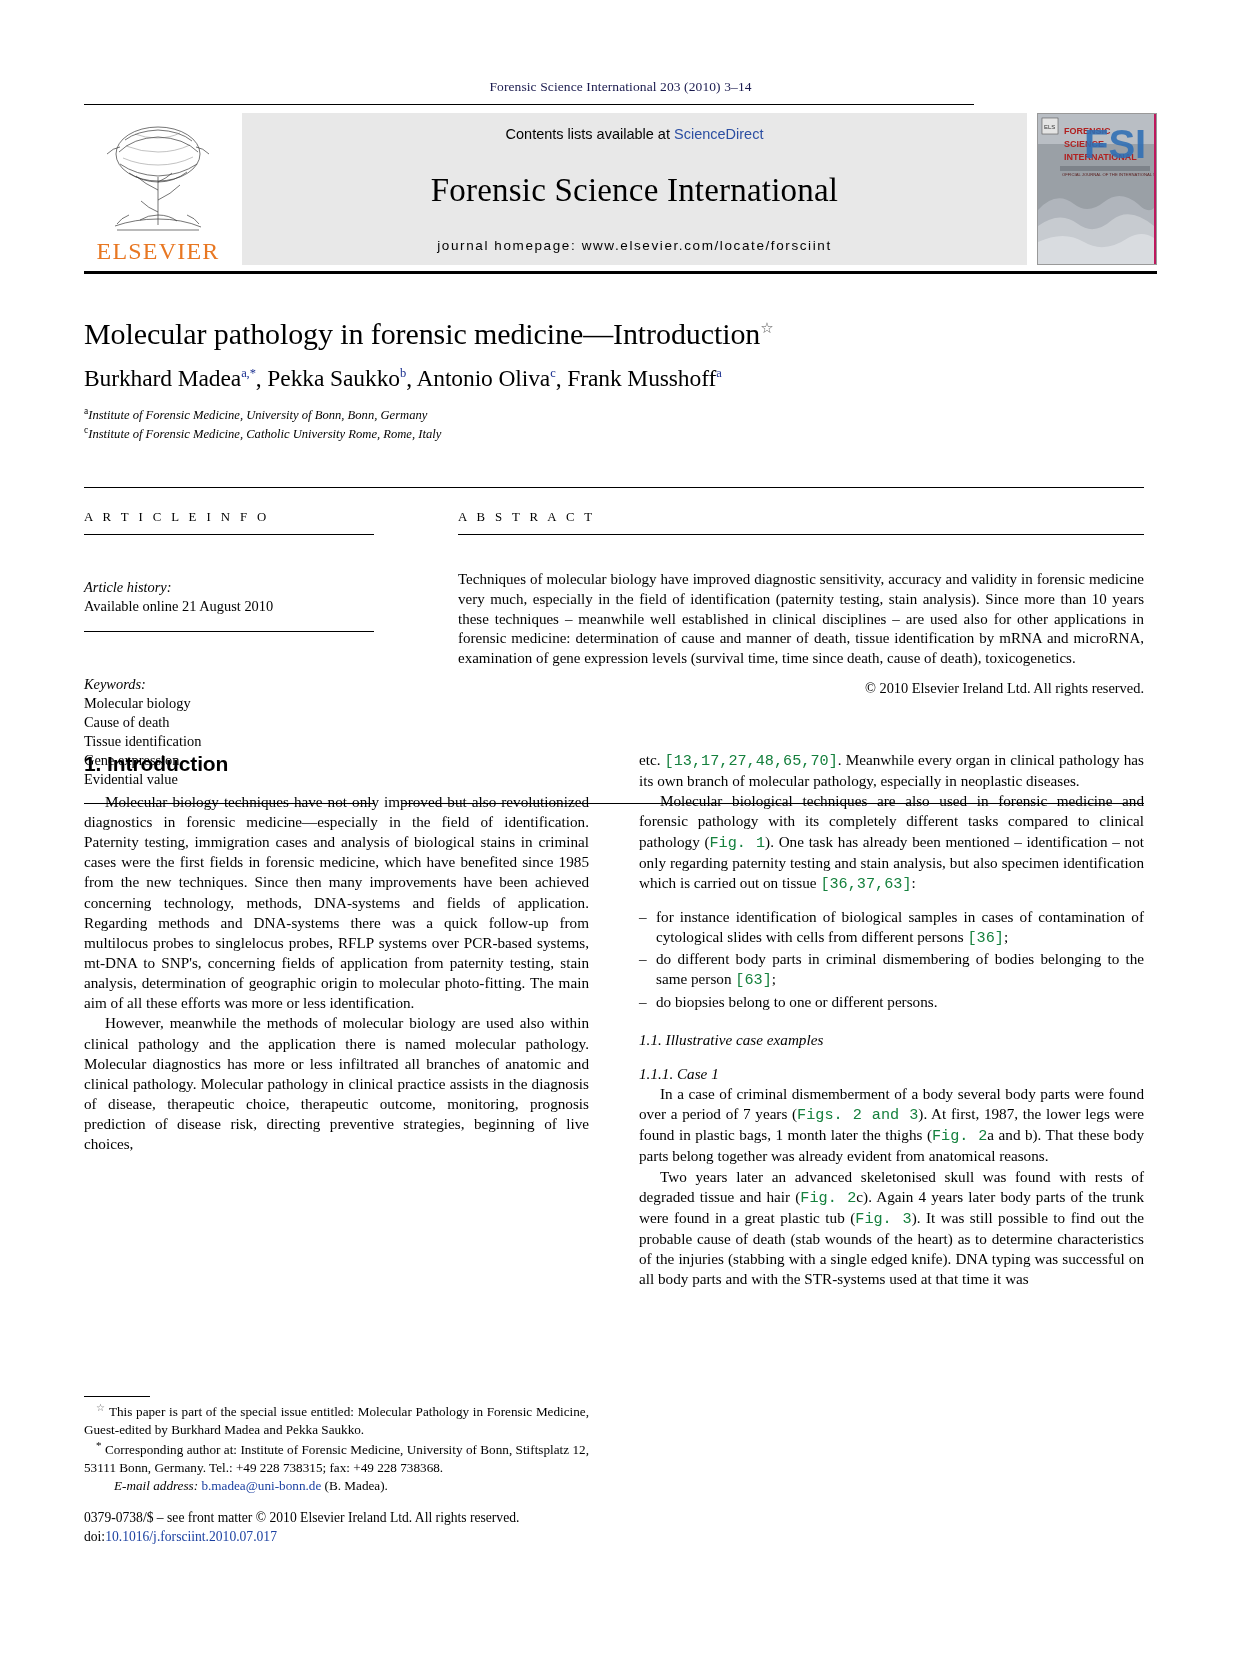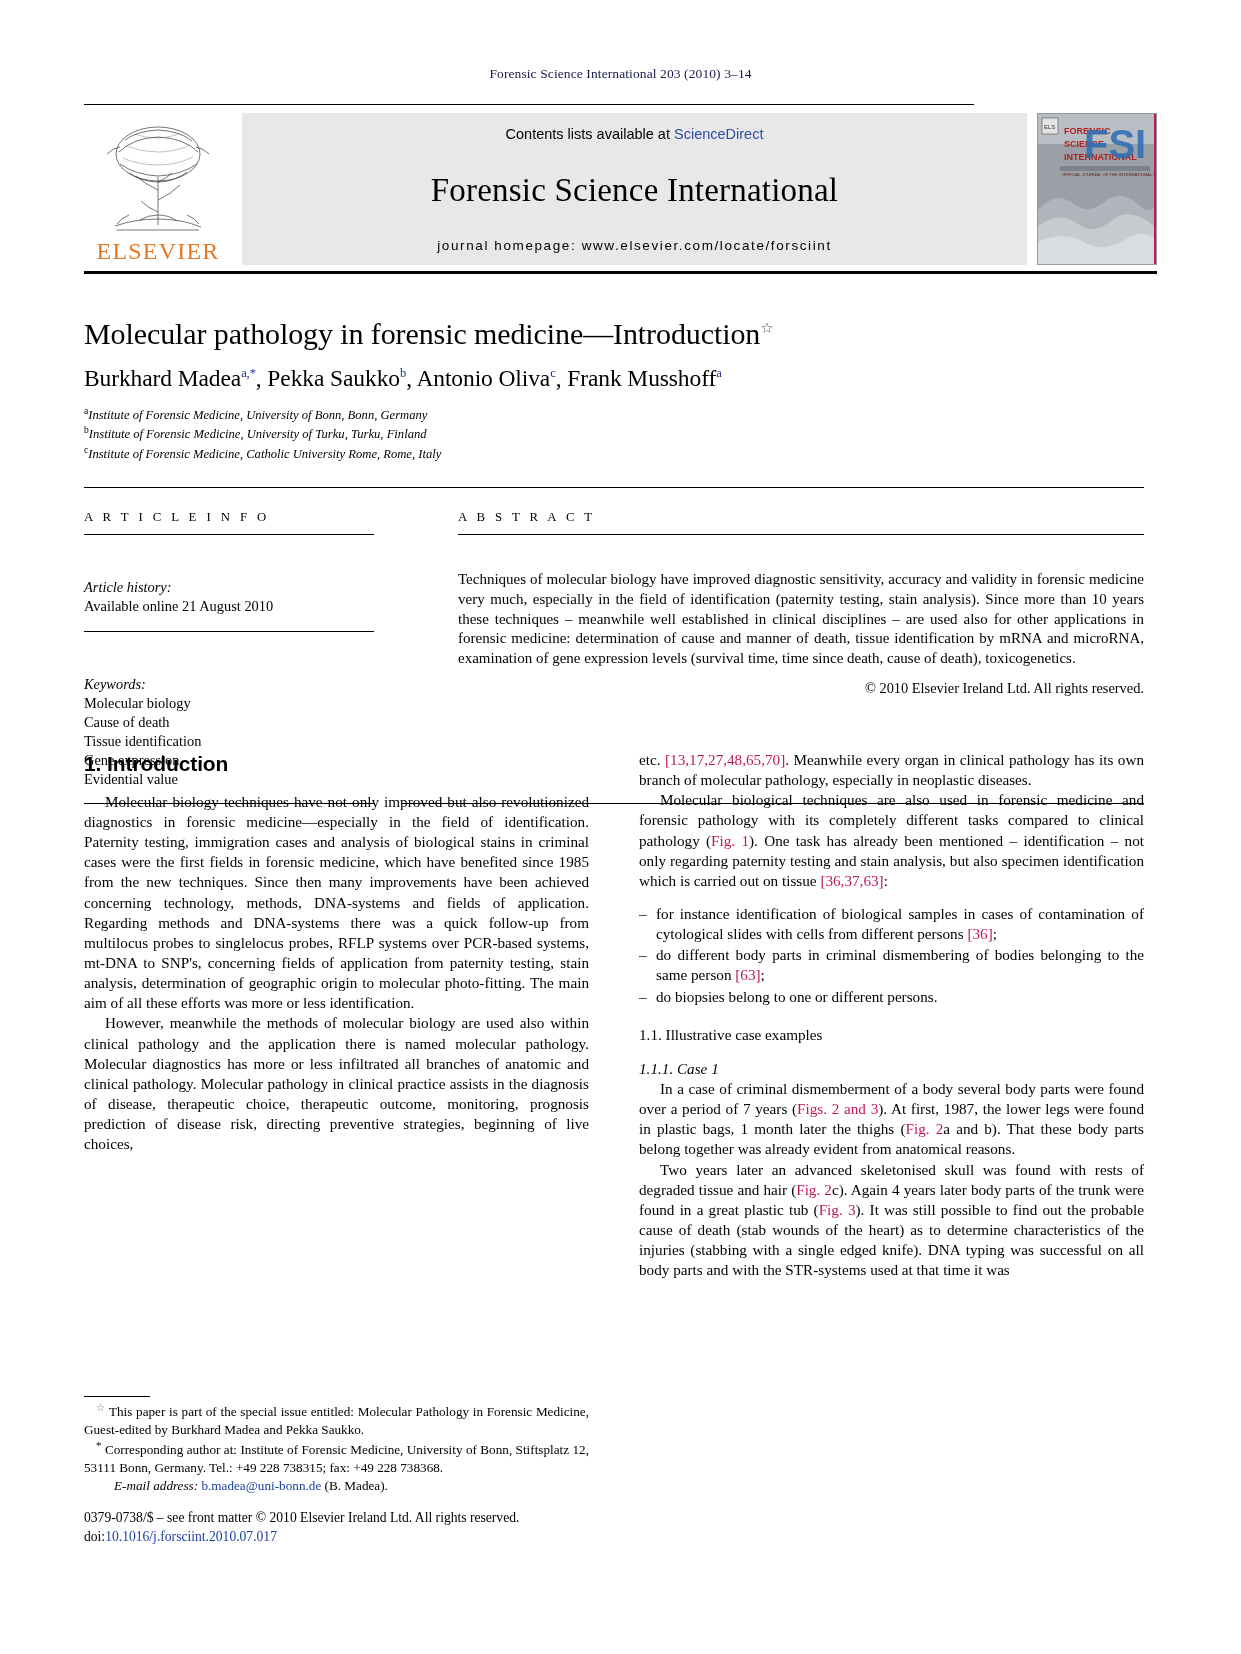--- a/index.html
+++ b/index.html
@@ -17,21 +17,21 @@
     height: 1654px;
     margin: 0 auto;
     background: #ffffff;
     overflow: hidden;
     box-sizing: border-box;
   }
 
   
   .runhead {
     position: absolute;
-    top: 66px;
+    top: 79px;
     left: 0;
     width: 100%;
     text-align: center;
     font-size: 13.5px;
     color: #1a1a4e;
     letter-spacing: 0.1px;
   }
 
   
   .masthead {
@@ -242,20 +242,21 @@
   .bcol.right { margin-left: 50px; }
   h2.secnum {
     font-family: "Liberation Sans", sans-serif;
     font-size: 21px;
     font-weight: bold;
     margin: 0 0 14px 0;
     letter-spacing: -0.1px;
   }
   h3.subsec {
     font-size: 15.2px;
+    font-style: italic;
     font-weight: normal;
     margin: 18px 0 11px 0;
   }
   h4.subsubsec {
     font-size: 15.2px;
     font-style: italic;
     font-weight: normal;
     margin: 14px 0 0 0;
   }
   p.para {
@@ -273,21 +274,21 @@
     padding-left: 17px;
     margin-bottom: 1px;
     text-align: justify;
   }
   ul.dashlist li::before {
     content: "\2013";
     position: absolute;
     left: 0;
     top: 0;
   }
-  .ref { color: #be185d; }
+  .ref { color: #15803d; font-family: Liberation Mono, monospace; }
 
   
   .footnotes {
     position: absolute;
     left: 84px;
     top: 1396px;
     width: 505px;
     font-size: 13.2px;
     line-height: 1.33;
     text-align: justify;
@@ -383,21 +384,20 @@
     <div class="masthead-rule-bottom"></div>
   </div>
 
   <div class="title-block">
     <h1 class="paper-title"><span>Molecular pathology in forensic medicine—Introduction</span><span class="star">☆</span></h1>
 
     <div class="authors"><span>Burkhard Madea</span><sup>a,*</sup>, <span>Pekka Saukko</span><sup>b</sup>, <span>Antonio Oliva</span><sup>c</sup>, <span>Frank Musshoff</span><sup>a</sup></div>
 
     <div class="affiliations">
       <div><sup>a</sup><span>Institute of Forensic Medicine, University of Bonn, Bonn, Germany</span></div>
-      <div><sup>b</sup><span>Institute of Forensic Medicine, University of Turku, Turku, Finland</span></div>
       <div><sup>c</sup><span>Institute of Forensic Medicine, Catholic University Rome, Rome, Italy</span></div>
     </div>
   </div>
 
   <div class="band">
     <div class="band-top-rule"></div>
     <div class="band-cols">
 
       <div class="col-info">
         <div class="sec-label">A R T I C L E  I N F O</div>

